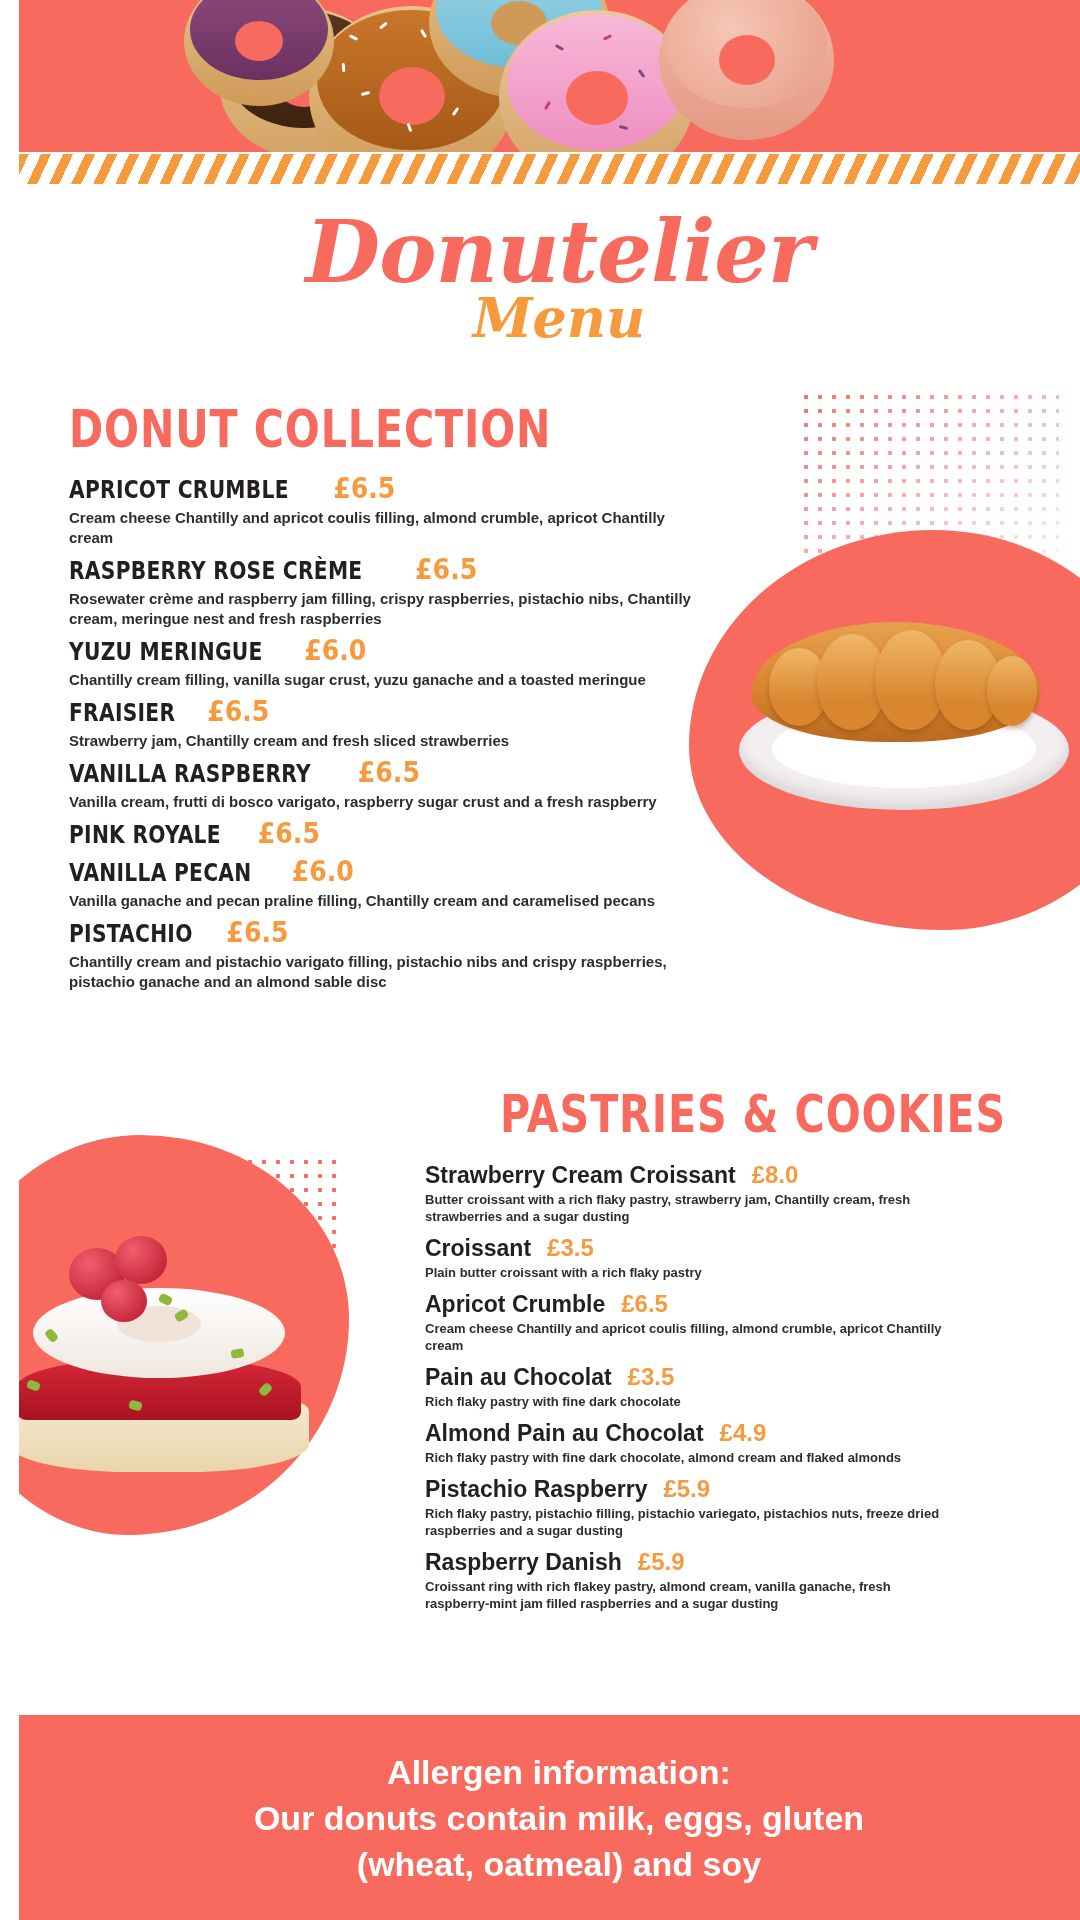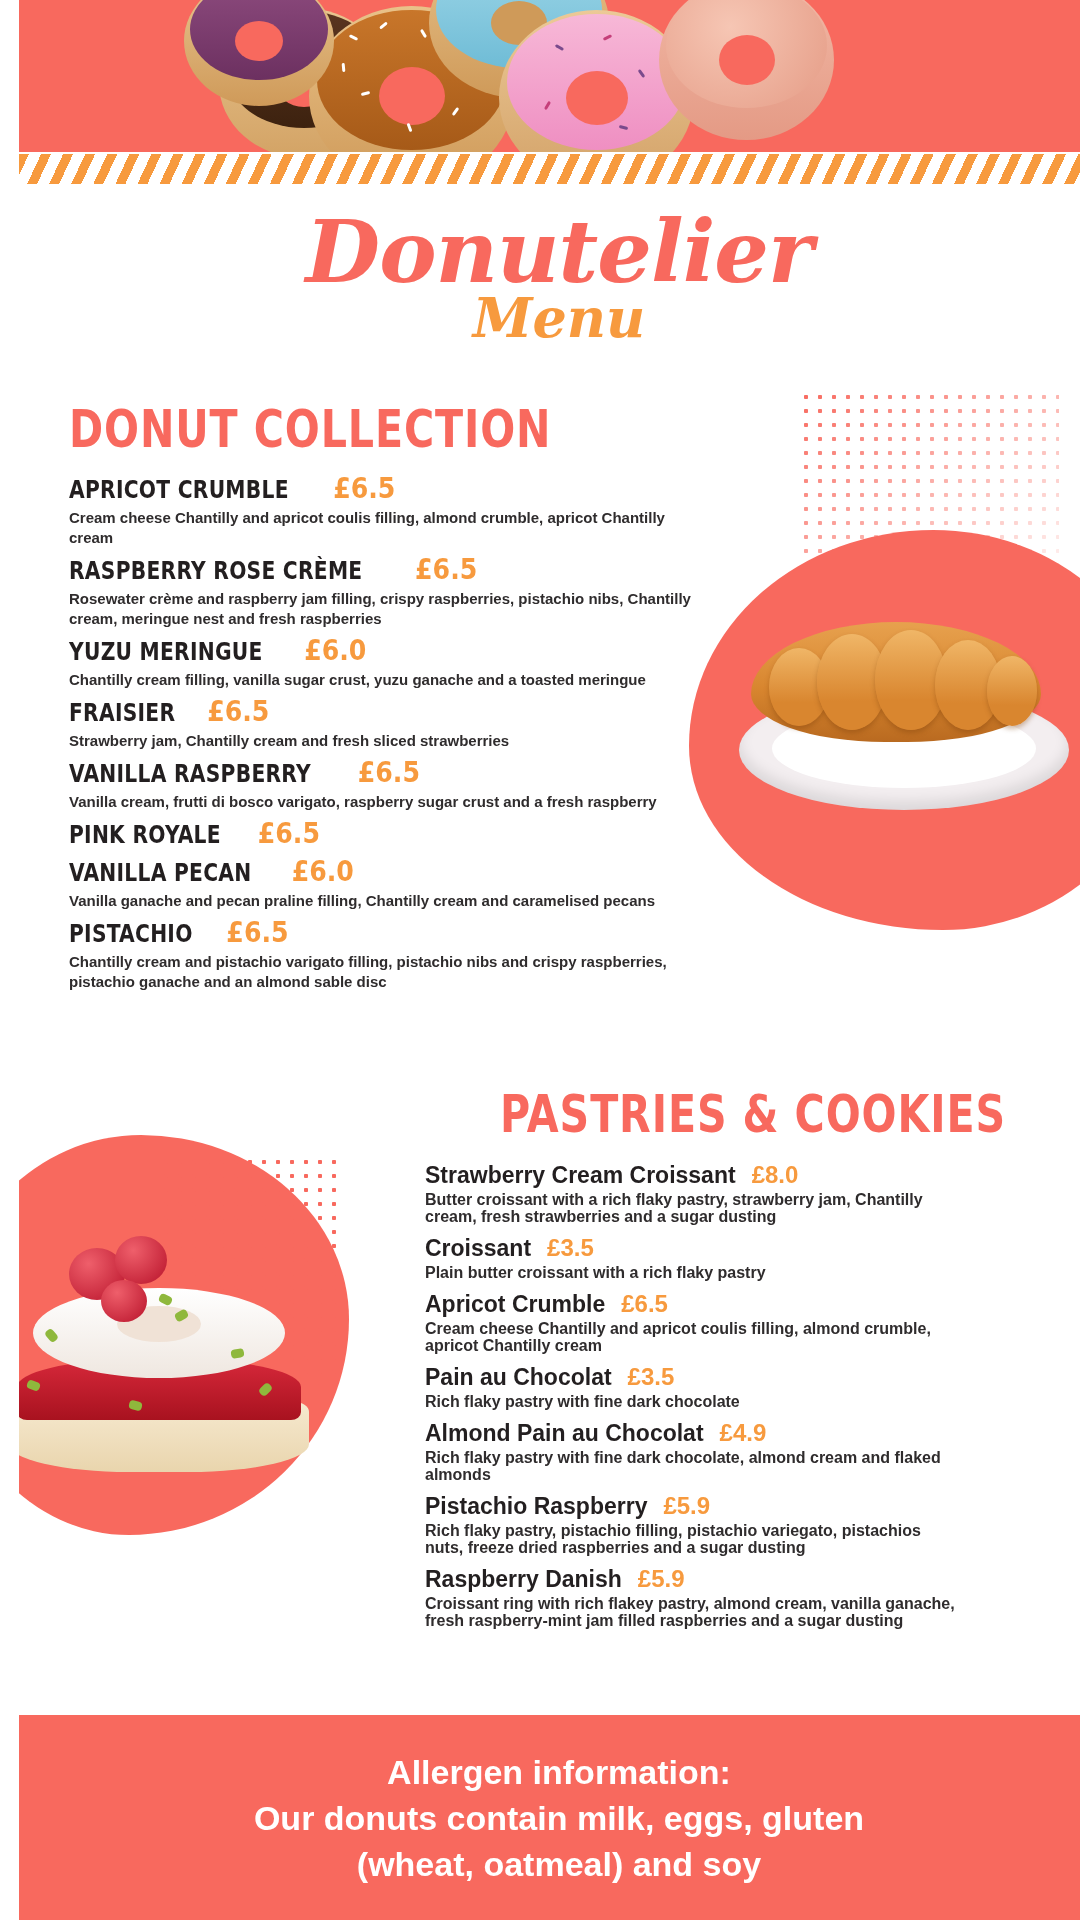--- a/index.html
+++ b/index.html
@@ -176,21 +176,21 @@
   }
   .pastry-list .item-price {
     font-size: 24px;
     line-height: 28px;
     font-weight: bold;
     color: #f79a3e;
     white-space: nowrap;
     padding-left: 16px;
   }
   .pastry-list .item-desc {
-    font-size: 16px;
+    font-size: 13px;
     line-height: 17px;
     font-weight: bold;
     color: #2f2c2d;
     max-width: 530px;
     margin-top: 2px;
   }
   .pastry-list .menu-item { margin-bottom: 9px; }
   .pastry-list .item-head { width: 620px; }
 
   

